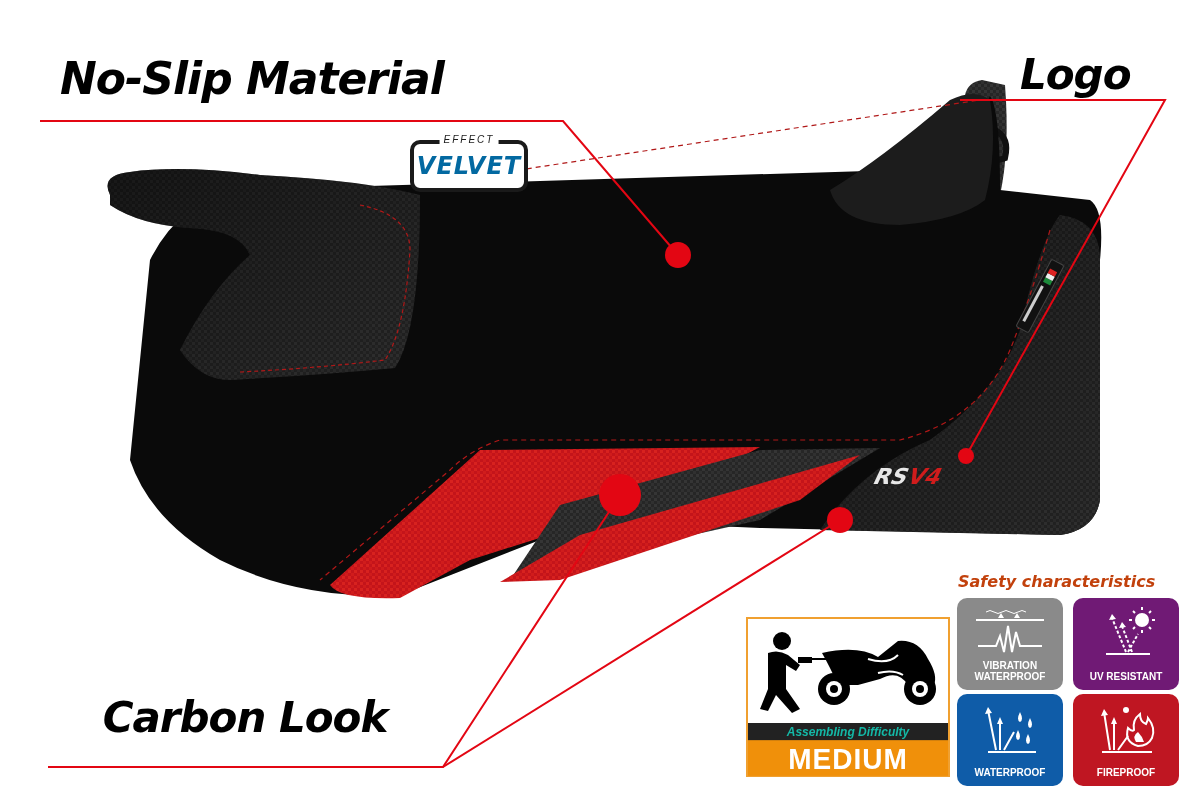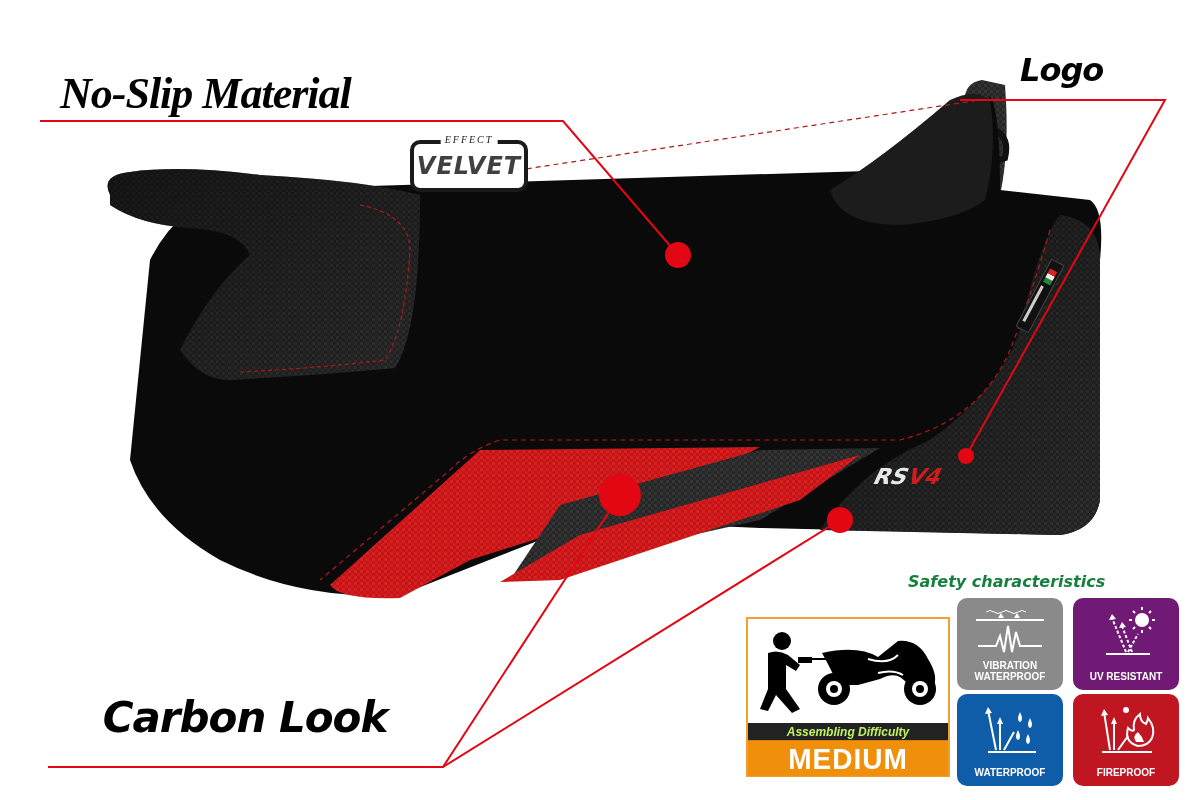--- a/index.html
+++ b/index.html
@@ -3,53 +3,53 @@
 <meta charset="utf-8">
 <style>
   * { margin:0; padding:0; box-sizing:border-box; }
   html, body { width:1201px; height:800px; background:#ffffff; overflow:hidden; }
   body { position:relative; font-family:"DejaVu Sans", sans-serif; }
   .stage { position:absolute; left:0; top:0; width:1201px; height:800px; }
   .label-heading {
     position:absolute; color:#000; font-family:"DejaVu Sans", sans-serif;
     font-weight:bold; font-style:italic; letter-spacing:-1px; line-height:1;
   }
-  #lbl-noslip { left:60px; top:72px; font-size:44px;font-family:Liberation Serif, serif; }
-  #lbl-logo { left:1020px; top:54px; font-size:32px; }
+  #lbl-noslip { left:60px; top:57px; font-size:44px; }
+  #lbl-logo { left:1020px; top:54px; font-size:42px; }
   #lbl-carbon { left:50px; top:666px; font-size:42px; text-align:center; width:390px; line-height:1.0;margin-top:31px; }
   .velvet-badge {
     position:absolute; left:410px; top:140px; width:118px; height:52px;
     background:#fff; border:4px solid #1a1a1a; border-radius:10px;
     display:flex; align-items:center; justify-content:center;
   }
   .velvet-effect {
     position:absolute; top:-10px; left:50%; transform:translateX(-50%);
     background:#fff; padding:0 4px; font-size:10px; font-style:italic;
-    letter-spacing:2px; color:#1a1a1a; font-family:Liberation Serif, serif;
-  }
-  .velvet-word { color:#404040; font-weight:bold; font-style:italic; font-size:24px; letter-spacing:1px; }
-  .safety-title { position:absolute; left:908px; top:572px; font-size:16px; font-weight:bold; font-style:italic; color:#15803d; }
+    letter-spacing:2px; color:#1a1a1a; font-family:Liberation Sans, sans-serif;
+  }
+  .velvet-word { color:#0369a1; font-weight:bold; font-style:italic; font-size:24px; letter-spacing:1px; }
+  .safety-title { position:absolute; left:958px; top:572px; font-size:16px; font-weight:bold; font-style:italic; color:#c2410c; }
   .tile {
     position:absolute; width:106px; height:92px; border-radius:10px; color:#fff;
     display:flex; flex-direction:column; align-items:center; justify-content:flex-end;
     padding-bottom:8px; font-family:"Liberation Sans", sans-serif; font-weight:bold; font-size:10px;
     text-align:center; line-height:1.1;
   }
   .tile svg { position:absolute; top:8px; left:50%; transform:translateX(-50%); }
   #tile-vibration { left:957px; top:598px; background:#8a8a8a; }
   #tile-uv { left:1073px; top:598px; background:#701a75; }
   #tile-waterproof { left:957px; top:694px; background:#0f5ca8; }
   #tile-fireproof { left:1073px; top:694px; background:#bf1622; }
   .difficulty {
     position:absolute; left:746px; top:617px; width:204px; height:160px;
     border:2px solid #f0a030; background:#fff;
   }
   .diff-band {
     position:absolute; left:0; right:0; top:104px; height:18px; background:#222;
-    color:#bef264; font-size:12px; font-weight:bold; font-style:italic; text-align:center; line-height:18px;
+    color:#14b8a6; font-size:12px; font-weight:bold; font-style:italic; text-align:center; line-height:18px;
     font-family:"Liberation Sans", sans-serif;
   }
   .diff-level {
     position:absolute; left:0; right:0; top:122px; bottom:0; background:#f0900a;
     color:#fff; font-size:28px; font-weight:bold; text-align:center; line-height:36px;
     font-family:"Liberation Sans", sans-serif; letter-spacing:1px; transform:scaleY(1.05);
   }
 </style>
 </head>
 <body>

